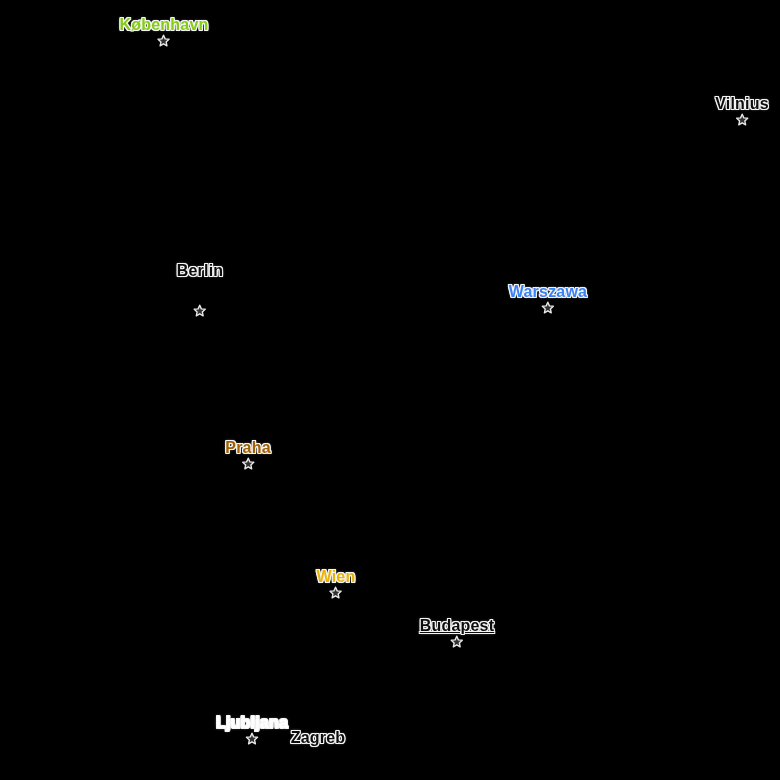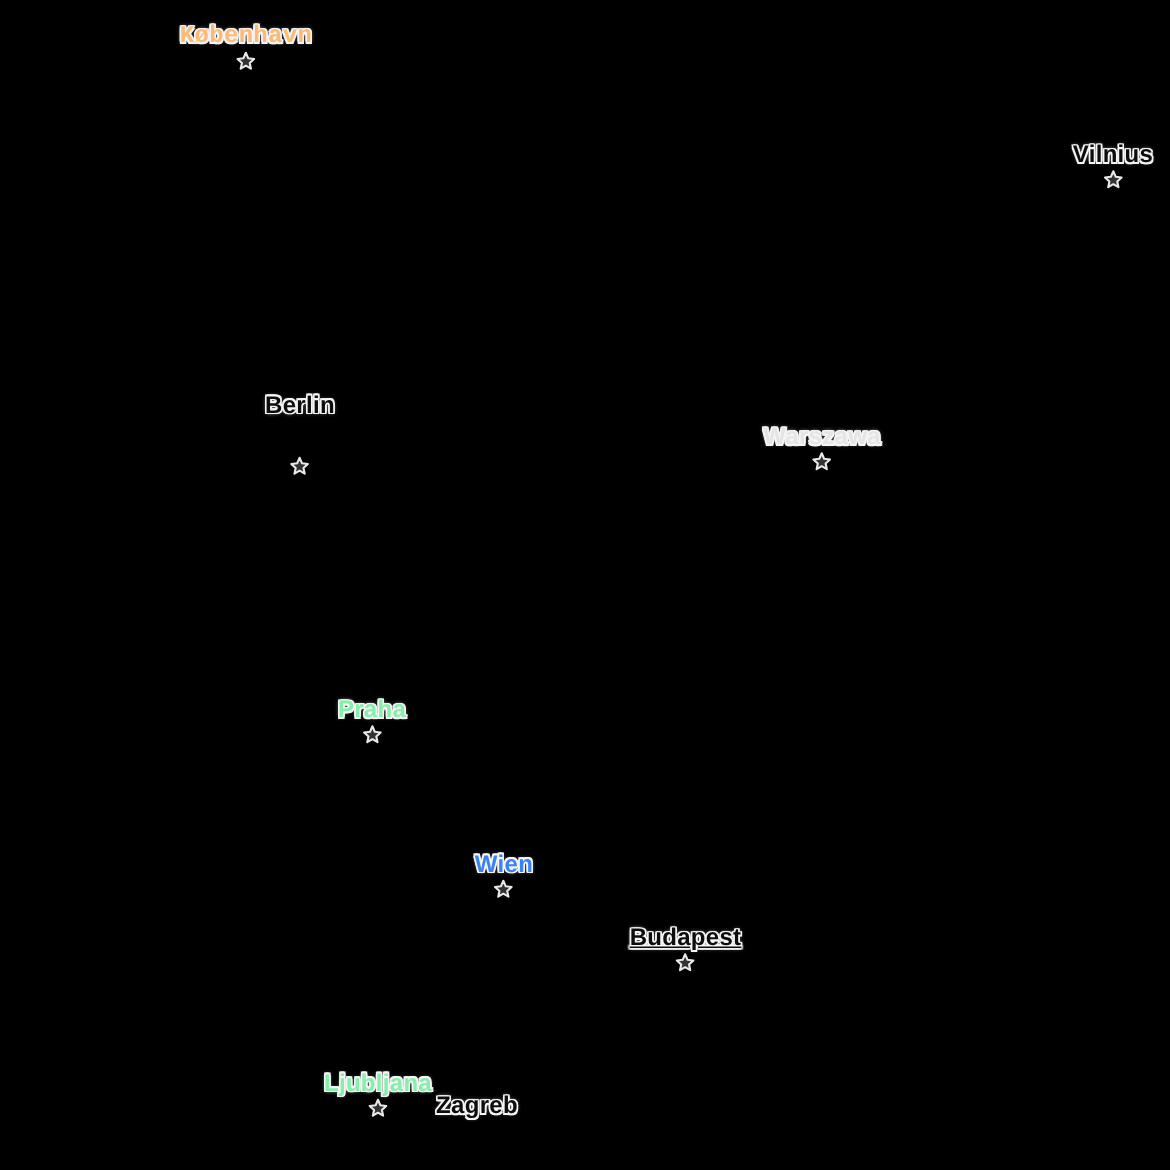--- a/index.html
+++ b/index.html
@@ -47,63 +47,63 @@
     height: 13px;
     display: block;
     margin-top: 0px;
   }
 </style>
 </head>
 <body>
 
 <div id="map-canvas" style="background: rgb(0, 0, 0);">
     <div class="city" style="left: 164px; top: 15px;">
-      <span class="city-label" style="color: #fdba74; font-family: Liberation Mono, monospace;">København</span>
+      <span class="city-label" style="color: #84cc16;">København</span>
       <svg viewBox="0 0 24 24" class="star-icon">
         <path d="M12 2.2 L15 9 L22.2 9.8 L16.8 14.7 L18.3 21.8 L12 18.1 L5.7 21.8 L7.2 14.7 L1.8 9.8 L9 9 Z" fill="#333333" stroke="#e8e8e8" stroke-width="2.6" stroke-linejoin="round"></path>
       </svg>
     </div>
     <div class="city" style="left: 742px; top: 94px;">
       <span class="city-label" style="color: rgb(13, 13, 13);">Vilnius</span>
       <svg viewBox="0 0 24 24" class="star-icon">
         <path d="M12 2.2 L15 9 L22.2 9.8 L16.8 14.7 L18.3 21.8 L12 18.1 L5.7 21.8 L7.2 14.7 L1.8 9.8 L9 9 Z" fill="#333333" stroke="#e8e8e8" stroke-width="2.6" stroke-linejoin="round"></path>
       </svg>
     </div>
     <div class="city" style="left: 200px; top: 261px; gap: 24px;">
       <span class="city-label" style="color: rgb(13, 13, 13);">Berlin</span>
       <svg viewBox="0 0 24 24" class="star-icon">
         <path d="M12 2.2 L15 9 L22.2 9.8 L16.8 14.7 L18.3 21.8 L12 18.1 L5.7 21.8 L7.2 14.7 L1.8 9.8 L9 9 Z" fill="#333333" stroke="#e8e8e8" stroke-width="2.6" stroke-linejoin="round"></path>
       </svg>
     </div>
     <div class="city" style="left: 548px; top: 282px;">
-      <span class="city-label" style="color: #e5e5e5;">Warszawa</span>
+      <span class="city-label" style="color: #3b82f6;">Warszawa</span>
       <svg viewBox="0 0 24 24" class="star-icon">
         <path d="M12 2.2 L15 9 L22.2 9.8 L16.8 14.7 L18.3 21.8 L12 18.1 L5.7 21.8 L7.2 14.7 L1.8 9.8 L9 9 Z" fill="#333333" stroke="#e8e8e8" stroke-width="2.6" stroke-linejoin="round"></path>
       </svg>
     </div>
     <div class="city" style="left: 248px; top: 438px;">
-      <span class="city-label" style="color: #86efac; margin-top: 26px;">Praha</span>
+      <span class="city-label" style="color: #a16207;">Praha</span>
       <svg viewBox="0 0 24 24" class="star-icon">
         <path d="M12 2.2 L15 9 L22.2 9.8 L16.8 14.7 L18.3 21.8 L12 18.1 L5.7 21.8 L7.2 14.7 L1.8 9.8 L9 9 Z" fill="#333333" stroke="#e8e8e8" stroke-width="2.6" stroke-linejoin="round"></path>
       </svg>
     </div>
     <div class="city" style="left: 336px; top: 567px;">
-      <span class="city-label" style="color: #3b82f6;">Wien</span>
+      <span class="city-label" style="color: #eab308;">Wien</span>
       <svg viewBox="0 0 24 24" class="star-icon">
         <path d="M12 2.2 L15 9 L22.2 9.8 L16.8 14.7 L18.3 21.8 L12 18.1 L5.7 21.8 L7.2 14.7 L1.8 9.8 L9 9 Z" fill="#333333" stroke="#e8e8e8" stroke-width="2.6" stroke-linejoin="round"></path>
       </svg>
     </div>
     <div class="city" style="left: 457px; top: 616px;">
       <span class="city-label" style="color: rgb(13, 13, 13); text-decoration: underline;">Budapest</span>
       <svg viewBox="0 0 24 24" class="star-icon">
         <path d="M12 2.2 L15 9 L22.2 9.8 L16.8 14.7 L18.3 21.8 L12 18.1 L5.7 21.8 L7.2 14.7 L1.8 9.8 L9 9 Z" fill="#333333" stroke="#e8e8e8" stroke-width="2.6" stroke-linejoin="round"></path>
       </svg>
     </div>
     <div class="city" style="left: 252px; top: 713px;">
-      <span class="city-label" style="color: #86efac;">Ljubljana</span>
+      <span class="city-label" style="color: #ffffff;">Ljubljana</span>
       <svg viewBox="0 0 24 24" class="star-icon">
         <path d="M12 2.2 L15 9 L22.2 9.8 L16.8 14.7 L18.3 21.8 L12 18.1 L5.7 21.8 L7.2 14.7 L1.8 9.8 L9 9 Z" fill="#333333" stroke="#e8e8e8" stroke-width="2.6" stroke-linejoin="round"></path>
       </svg>
     </div>
     <div class="city" style="left: 318px; top: 728px; gap: 46px;">
       <span class="city-label" style="color: rgb(13, 13, 13);">Zagreb</span>
       <svg viewBox="0 0 24 24" class="star-icon">
         <path d="M12 2.2 L15 9 L22.2 9.8 L16.8 14.7 L18.3 21.8 L12 18.1 L5.7 21.8 L7.2 14.7 L1.8 9.8 L9 9 Z" fill="#333333" stroke="#e8e8e8" stroke-width="2.6" stroke-linejoin="round"></path>
       </svg>
     </div>

